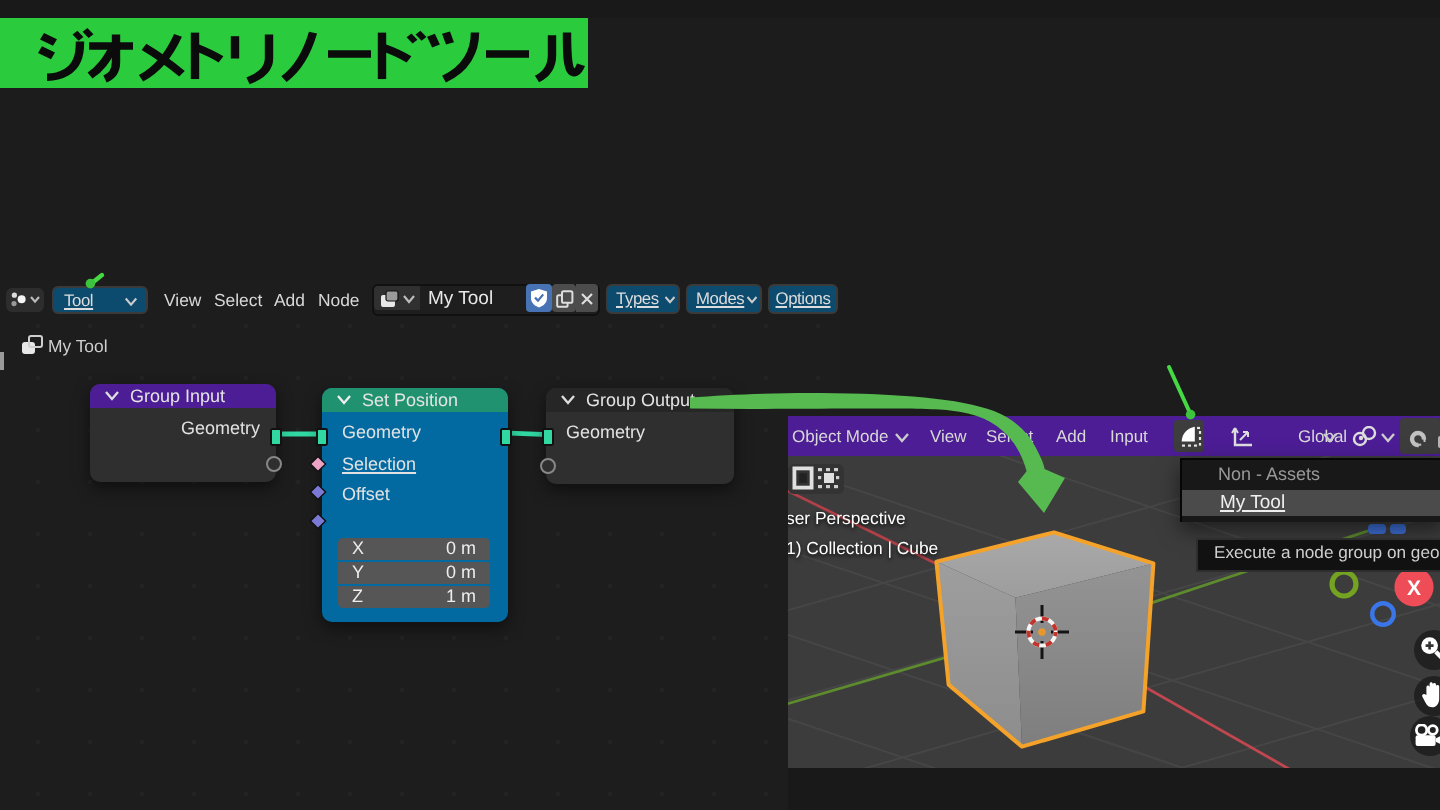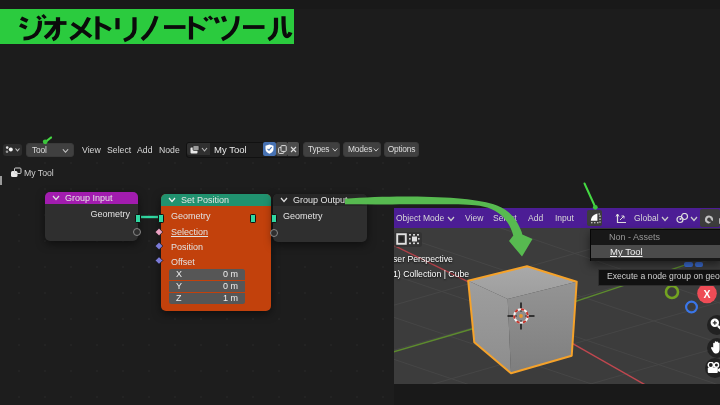--- a/index.html
+++ b/index.html
@@ -1,19 +1,19 @@
 <!DOCTYPE html>
 <html><head><meta charset="utf-8">
 <style>
   html,body{margin:0;padding:0;}
   body{width:720px;height:405px;background:#1c1c1c;font-family:"Liberation Sans",sans-serif;overflow:hidden;position:relative;}
   body div{will-change:transform;}
   .abs{position:absolute;}
   .hdr-txt{color:#d8d8d8;font-size:8.7px;line-height:15px;}
-  .chip{background:#404040;border:1px solid #3a3a3a;border-radius:3px;color:#dcdcdc;font-size:8.4px;letter-spacing:-0.2px;line-height:13px;}
+  .chip{background:#0c4a6e;border:1px solid #3a3a3a;border-radius:3px;color:#dcdcdc;font-size:8.4px;letter-spacing:-0.2px;line-height:13px;text-decoration:underline;}
   .nodehdr{height:12px;font-size:9px;color:#e4e4e4;line-height:12px;}
 </style>
 </head><body>
 
 <div class="abs" style="left:0;top:0;width:720px;height:9px;background:#191919;"></div>
 
 <div class="abs" style="left:0;top:9px;width:294px;height:35px;background:#2bcb3e;"></div>
 <svg class="abs" style="left:0;top:9px;" width="294" height="35" viewBox="0 0 294 35">
   <g stroke="#0b0b0b" stroke-width="4.2" fill="none" transform="translate(0,2.4) scale(1,0.893)">
 
@@ -125,35 +125,34 @@
 </svg>
 <div class="abs" style="left:23.5px;top:166.5px;color:#cfcfcf;font-size:8.7px;line-height:12px;">My Tool</div>
 <div class="abs" style="left:0;top:176px;width:2px;height:9px;background:#9a9a9a;"></div>
 
 <svg class="abs" style="left:0;top:185px;" width="400" height="60" viewBox="0 0 400 60">
   <path d="M137 32 L162 32" stroke="#31d8a2" stroke-width="2.4" fill="none"></path>
   <path d="M252 31.5 L274 32.3" stroke="#31d8a2" stroke-width="2.4" fill="none"></path>
 </svg>
 
 <div class="abs" style="left:45px;top:192px;width:93px;height:49px;border-radius:5px;background:#2f2f2f;box-shadow:0 3px 8px rgba(0,0,0,0.5);overflow:hidden;">
-  <div class="nodehdr" style="background:#a21caf;padding-left:7px;"><svg width="8" height="6" viewBox="0 0 8 6" style="margin-right:5px;">
+  <div class="nodehdr" style="background:#4c1d95;padding-left:7px;"><svg width="8" height="6" viewBox="0 0 8 6" style="margin-right:5px;">
         <path d="M1 1 L4 4.5 L7 1" stroke="#ddd" stroke-width="1.2" fill="none"></path>
       </svg>Group Input</div>
   <div style="text-align:right;color:#e2e2e2;font-size:9px;padding:5px 8px 0 0;">Geometry</div>
 </div>
 <div class="abs" style="left:135px;top:213.8px;width:3.6px;height:7.2px;background:#31d8a2;border-radius:1.2px;border:0.5px solid #111;"></div>
 <div class="abs" style="left:133px;top:228px;width:6px;height:6px;border:1.2px solid #888;border-radius:50%;background:#2f2f2f;"></div>
 
-<div class="abs" style="left:161px;top:194px;width:110px;height:117px;border-radius:5px;background:#c2410c;box-shadow:0 3px 8px rgba(0,0,0,0.5);overflow:hidden;">
+<div class="abs" style="left:161px;top:194px;width:93px;height:117px;border-radius:5px;background:#0369a1;box-shadow:0 3px 8px rgba(0,0,0,0.5);overflow:hidden;">
   <div class="nodehdr" style="background:#20926f;padding-left:7px;"><svg width="8" height="6" viewBox="0 0 8 6" style="margin-right:5px;">
         <path d="M1 1 L4 4.5 L7 1" stroke="#eee" stroke-width="1.2" fill="none"></path>
       </svg>Set Position</div>
   <div style="color:#e2e2e2;font-size:9px;padding:5px 0 0 10px;">Geometry</div>
   <div style="color:#e2e2e2;font-size:9px;padding:6px 0 0 10px;text-decoration:underline;">Selection</div>
-  <div style="color:#e2e2e2;font-size:9px;padding:5px 0 0 10px;">Position</div>
   <div style="color:#e2e2e2;font-size:9px;padding:5px 0 0 10px;">Offset</div>
   <div style="position:absolute;left:8px;top:75px;width:76px;">
     <div style="background:#565656;border-radius:2.5px 2.5px 0 0;color:#eee;font-size:9px;height:11px;line-height:11px;padding:0 7px;margin-bottom:1px;">X<span style="float:right;">0 m</span></div>
     <div style="background:#565656;color:#eee;font-size:9px;height:11px;line-height:11px;padding:0 7px;margin-bottom:1px;">Y<span style="float:right;">0 m</span></div>
     <div style="background:#565656;border-radius:0 0 2.5px 2.5px;color:#eee;font-size:9px;height:11px;line-height:11px;padding:0 7px;">Z<span style="float:right;">1 m</span></div>
   </div>
 </div>
 
 <div class="abs" style="left:157.5px;top:213.8px;width:3.6px;height:7.2px;background:#31d8a2;border-radius:1.2px;border:0.5px solid #111;"></div>
 <div class="abs" style="left:250px;top:213.8px;width:3.6px;height:7.2px;background:#31d8a2;border-radius:1.2px;border:0.5px solid #111;"></div>
@@ -250,21 +249,21 @@
           <path d="M8 10.8 L9.5 10.8"></path>
           <path d="M11 9.5 L11 10.8"></path>
       </g>
     </svg>
 
     <svg class="abs" style="left:221px;top:5px;" width="12" height="12" viewBox="0 0 12 12">
       <path d="M2.5 1 L2.5 9.5 L11 9.5" stroke="#ddd" stroke-width="1.2" fill="none"></path>
       <path d="M2.5 1 L1 3.5 M2.5 1 L4 3.5" stroke="#ddd" stroke-width="1" fill="none"></path>
       <path d="M5 7 L9 3 M9 3 L6.5 3 M9 3 L9 5.5" stroke="#ddd" stroke-width="1" fill="none"></path>
     </svg>
-    <div class="abs hdr-txt" style="left:240px;top:3px;font-size:8.5px;">Global</div>
+    <div class="abs hdr-txt" style="left:255px;top:3px;font-size:8.5px;">Global</div>
     <svg class="abs" style="left:267px;top:8px;" width="8" height="6" viewBox="0 0 8 6">
         <path d="M1 1 L4 4.5 L7 1" stroke="#ccc" stroke-width="1.2" fill="none"></path>
       </svg>
 
     <svg class="abs" style="left:282px;top:5px;" width="13" height="11" viewBox="0 0 13 11">
       <circle cx="4" cy="6.5" r="3" fill="none" stroke="#ddd" stroke-width="1.2"></circle>
       <circle cx="8.5" cy="3.5" r="3" fill="none" stroke="#ddd" stroke-width="1.2"></circle>
       <circle cx="4.5" cy="6" r="1.1" fill="#ddd"></circle>
     </svg>
     <svg class="abs" style="left:296px;top:8px;" width="8" height="6" viewBox="0 0 8 6">

